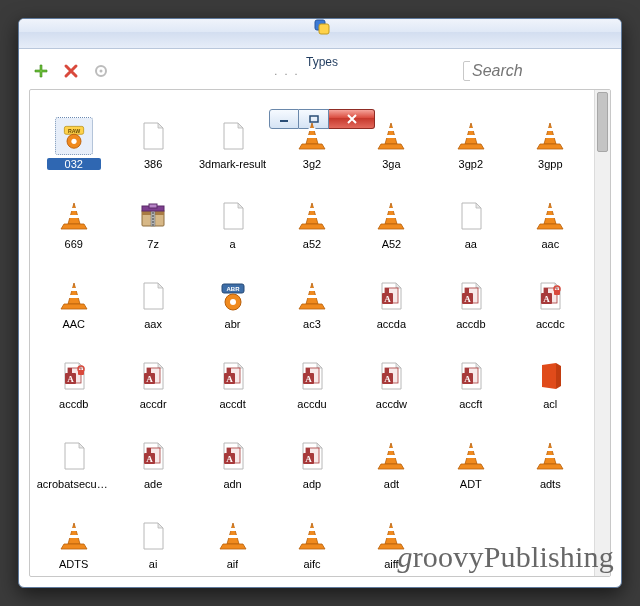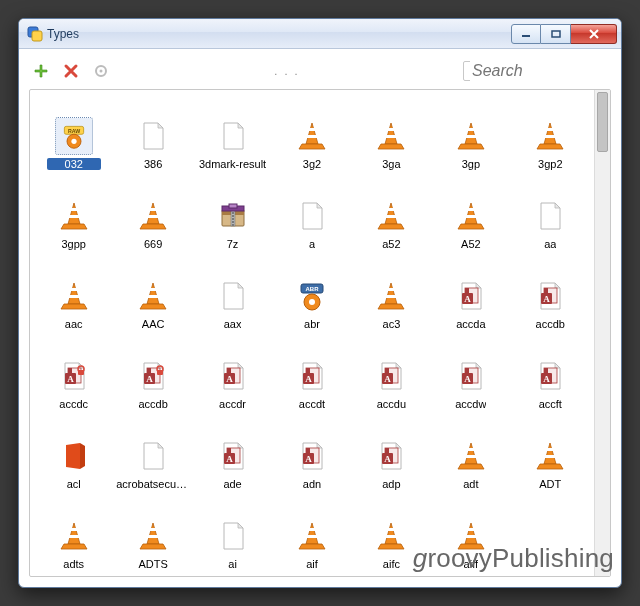--- a/index.html
+++ b/index.html
@@ -24,21 +24,22 @@
     flex-direction: column;
     overflow: hidden;
   }
   .titlebar {
     height: 30px;
     background: linear-gradient(#f0f4fb,#dfe8f6 45%,#d3def0 46%,#e6edf8);
     border-bottom: 1px solid #b9c7db;
     display: flex;
     align-items: center;
     padding: 0 4px 0 8px;
-    gap: 4px;
+    gap: 20px;
+    flex-direction: column;
   }
   .app-ico { width:16px; height:16px; display:inline-block; }
   .title { color:#1f3b5e; font-size:12px; flex:0 0 auto; }
   .title-spacer { flex:1; }
   .win-btns { display:flex; gap:0; }
   .win-btn {
     width: 30px; height: 20px;
     border: 1px solid #6a88ab;
     background: linear-gradient(#f6faff,#d5e3f4);
     border-left: none;
@@ -115,23 +116,23 @@
   .ico-slot { width:36px; height:36px; display:flex; align-items:center; justify-content:center; }
   .lbl { font-size:11px; color:#000; white-space:nowrap; overflow:hidden; text-overflow:ellipsis; max-width:74px; }
   .scrollbar { width:16px; background:#f0f0f0; border-left:1px solid #dcdcdc; position:relative;}
   .scrollbar .thumb { position:absolute; left:2px; right:2px; top:2px; height:60px; background:#c4c4c4; border:1px solid #a7a7a7; border-radius:2px;}
   
   .svg { display:block; }
   .watermark {
     position:absolute;
     right: 26px;
     bottom: 32px;
-    font-family: Liberation Sans, sans-serif;
+    font-family: Liberation Serif, serif;
     color:#676767;
-    font-size: 26px;
+    font-size: 30px;
     letter-spacing:.2px;
     pointer-events:none;
   }
   .watermark i { font-style: italic; }
 </style>
 </head>
 <body>
 
 <div class="win">
   <div class="titlebar">
@@ -245,31 +246,20 @@
           </div>
           <div class="cell">
             <div class="ico-slot">
               <svg width="32" height="32" viewBox="0 0 32 32">
                 <path d="M16 3 L22 24 H10 Z" fill="#f08a1e" stroke="#b85f0a" stroke-width=".8"></path>
                 <rect x="12.6" y="8" width="6.8" height="3" fill="#fff"></rect>
                 <rect x="11" y="15" width="10" height="3" fill="#fff"></rect>
                 <path d="M6 24 H26 L29 29 H3 Z" fill="#f08a1e" stroke="#b85f0a" stroke-width=".8"></path>
               </svg>
             </div>
-            <div class="lbl">3gp</div>
-          </div>
-          <div class="cell">
-            <div class="ico-slot">
-              <svg width="32" height="32" viewBox="0 0 32 32">
-                <path d="M16 3 L22 24 H10 Z" fill="#f08a1e" stroke="#b85f0a" stroke-width=".8"></path>
-                <rect x="12.6" y="8" width="6.8" height="3" fill="#fff"></rect>
-                <rect x="11" y="15" width="10" height="3" fill="#fff"></rect>
-                <path d="M6 24 H26 L29 29 H3 Z" fill="#f08a1e" stroke="#b85f0a" stroke-width=".8"></path>
-              </svg>
-            </div>
             <div class="lbl">3gp2</div>
           </div>
           <div class="cell">
             <div class="ico-slot">
               <svg width="32" height="32" viewBox="0 0 32 32">
                 <path d="M16 3 L22 24 H10 Z" fill="#f08a1e" stroke="#b85f0a" stroke-width=".8"></path>
                 <rect x="12.6" y="8" width="6.8" height="3" fill="#fff"></rect>
                 <rect x="11" y="15" width="10" height="3" fill="#fff"></rect>
                 <path d="M6 24 H26 L29 29 H3 Z" fill="#f08a1e" stroke="#b85f0a" stroke-width=".8"></path>
               </svg>

